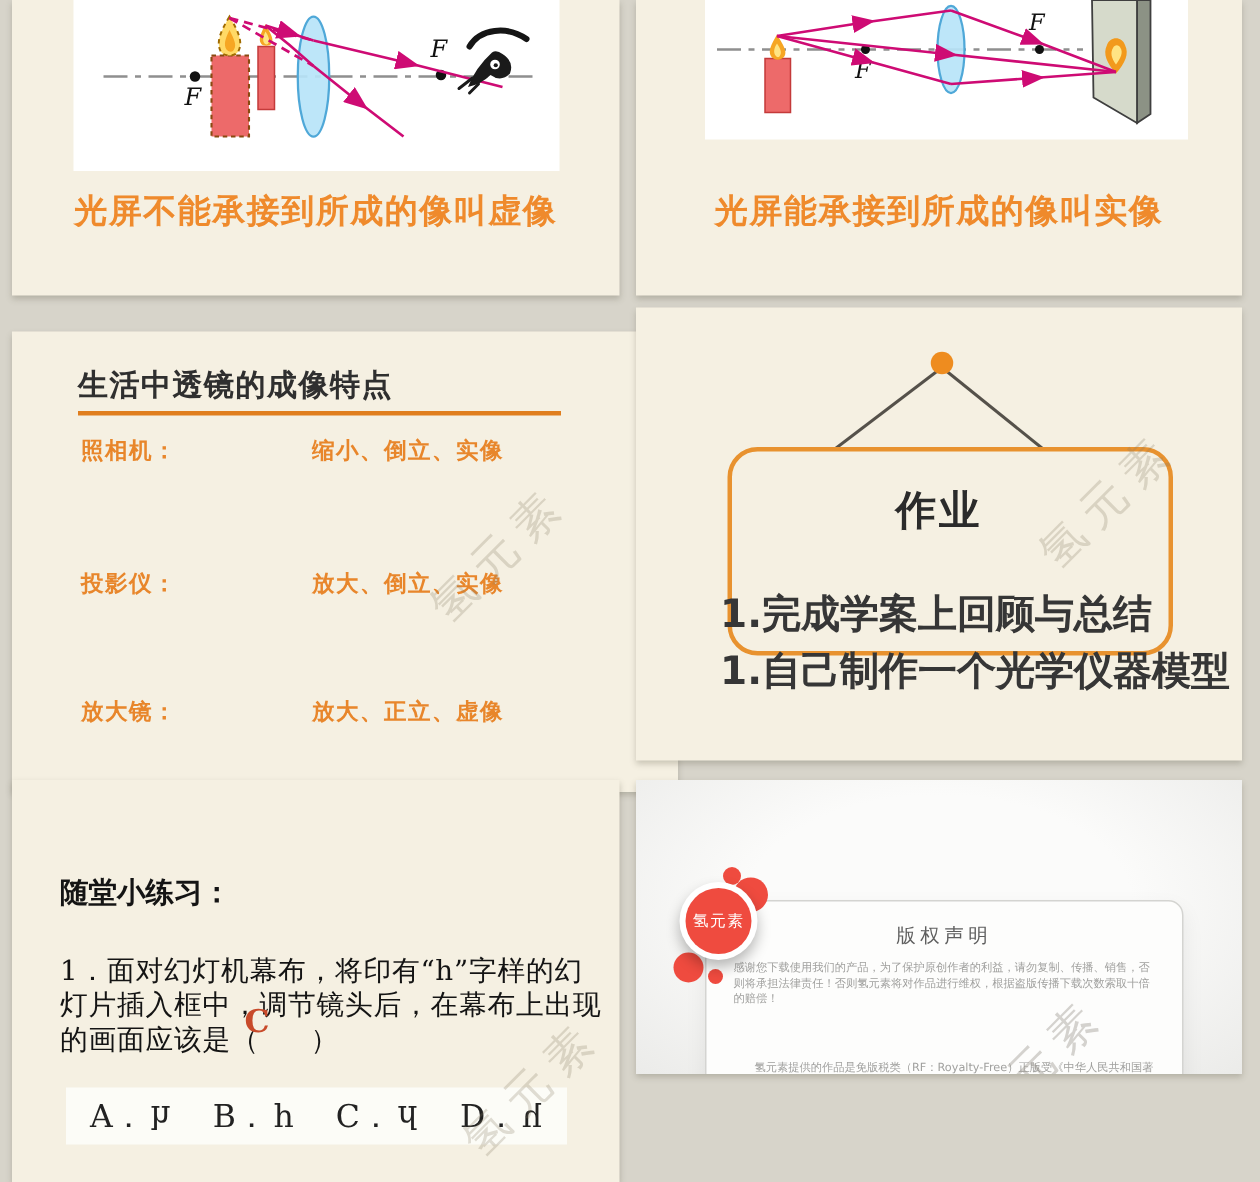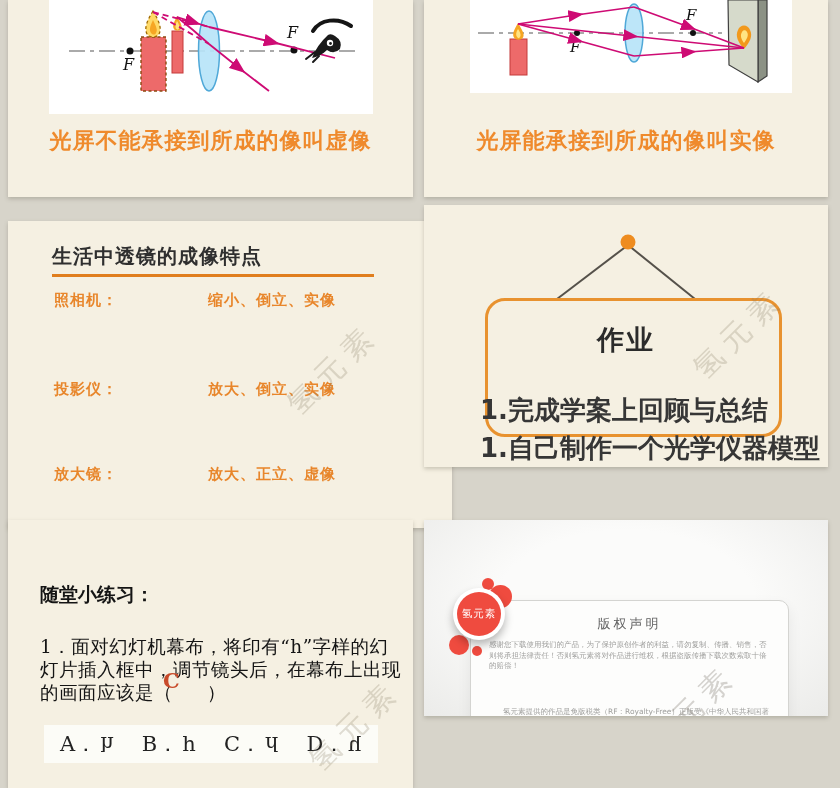--- a/index.html
+++ b/index.html
@@ -4,21 +4,21 @@
 <style>
   html,body{margin:0;padding:0;}
   .page{
     position:relative;width:840px;height:788px;background:#d7d4ca;overflow:hidden;
     font-family:"DejaVu Sans","Liberation Sans",sans-serif;
   }
   .slide{position:absolute;background:#f5f0e2;box-shadow:0 2px 4px rgba(90,85,70,.28);overflow:hidden;}
   #slide-virtual{left:8px;top:0;width:405px;height:197px;}
   #slide-real{left:424px;top:0;width:404px;height:197px;}
   #slide-features{left:8px;top:205px;width:444px;height:307px;margin-top:16px;}
-  #slide-homework{left:424px;top:205px;width:404px;height:262px;}
+  #slide-homework{left:424px;top:205px;width:404px;height:302px;}
   #slide-quiz{left:8px;top:520px;width:405px;height:268px;}
   #slide-copyright{left:424px;top:520px;width:404px;height:196px;}
 
   .panel{position:absolute;background:#ffffff;}
   .caption{
     position:absolute;left:0;width:100%;text-align:center;
     color:#ef8a2c;font-weight:bold;font-size:22px;letter-spacing:1px;
   }
   
   .feat-title{position:absolute;left:44px;top:22px;font-size:20px;font-weight:bold;color:#2f2f2f;letter-spacing:1px;}

